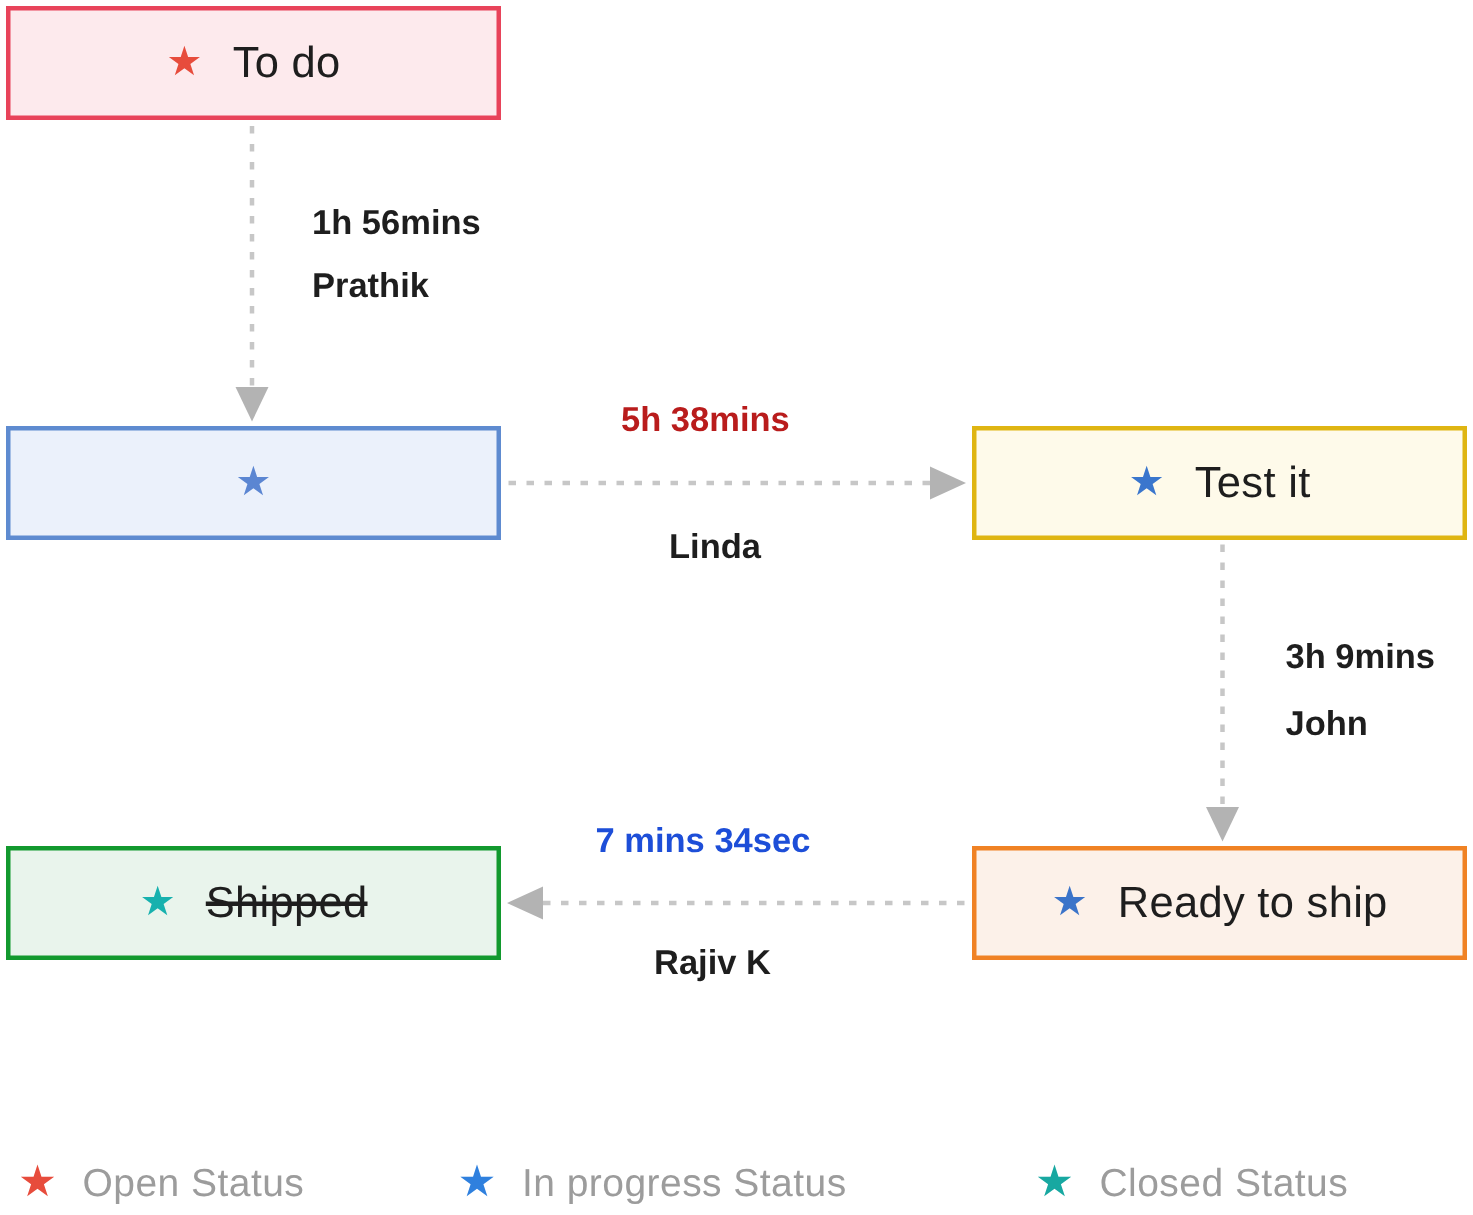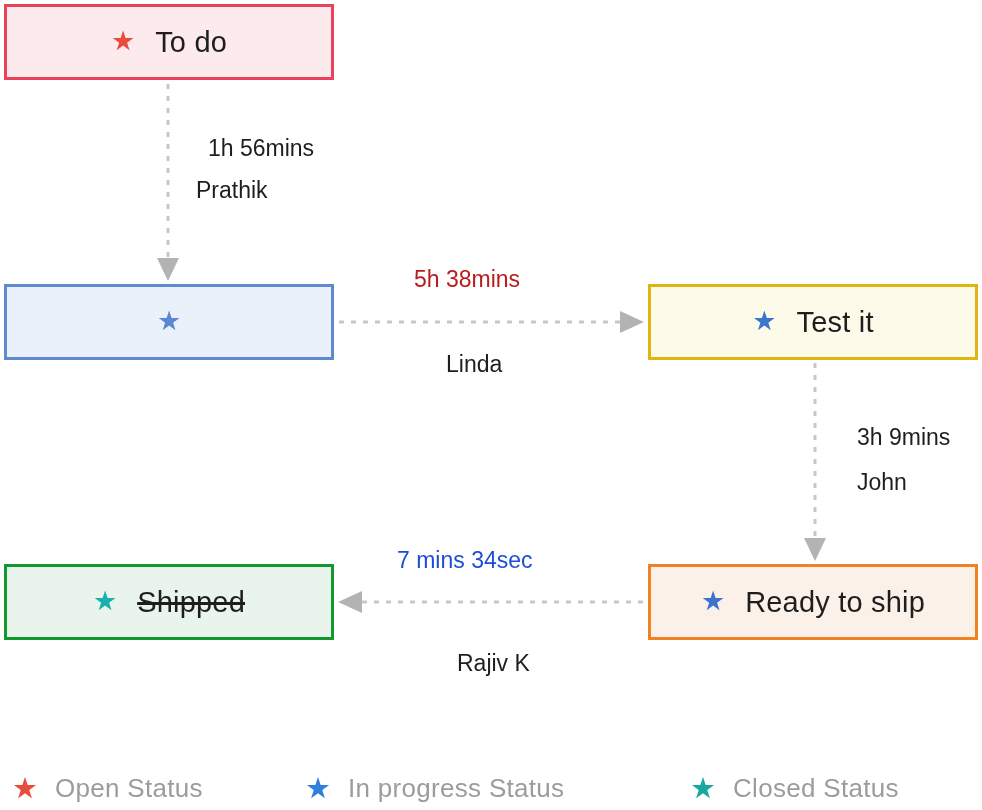--- a/index.html
+++ b/index.html
@@ -52,32 +52,32 @@
     position: absolute;
     left: 0; top: 0;
     width: 982px; height: 810px;
     pointer-events: none;
   }
 
   
   .edge-label {
     position: absolute;
     font-size: 23px;
-    font-weight: normal;
+    font-weight: bold;
     color: #1E1E1E;
     white-space: nowrap;
   }
   #edge0-duration { left: 208px; top: 135px; }
-  #edge0-assignee { left: 196px; top: 177px; }
+  #edge0-assignee { left: 208px; top: 177px; }
   #edge1-duration { left: 414px; top: 266px; }
   #edge1-assignee { left: 446px; top: 351px; }
   #edge2-duration { left: 857px; top: 424px; }
   #edge2-assignee { left: 857px; top: 469px; }
   #edge3-duration { left: 397px; top: 547px; }
-  #edge3-assignee { left: 457px; top: 628px; margin-top: 22px; }
+  #edge3-assignee { left: 436px; top: 628px; }
 
   
   .legend-item {
     position: absolute;
     top: 769px;
     height: 38px;
     display: flex;
     align-items: center;
     gap: 17px;
   }

